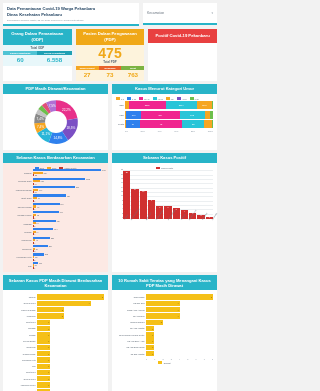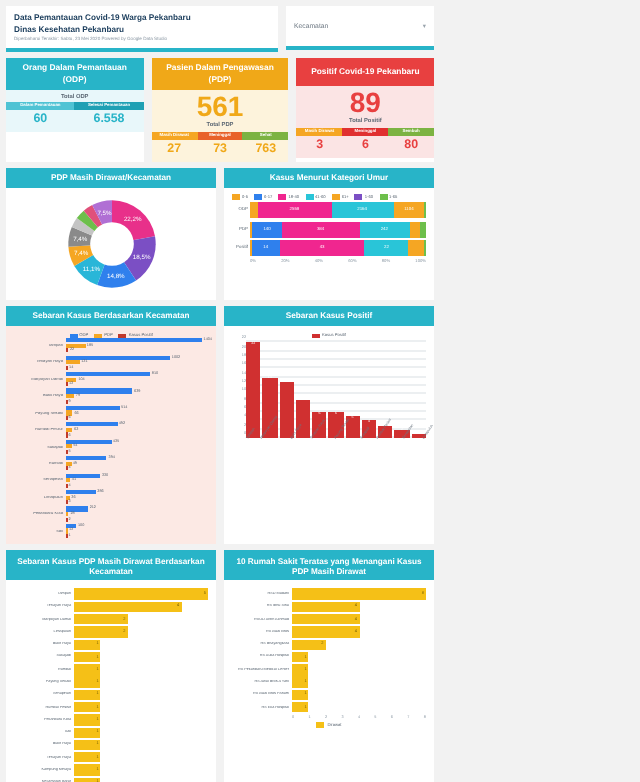--- a/index.html
+++ b/index.html
@@ -157,59 +157,41 @@
             <div class="kpi-cell-head" style="background:#1fa0b4">Selesai Pemantauan</div>
             <div class="kpi-cell-val">6.558</div>
           </div>
         </div>
       </div>
     </div>
 
     <div class="kpi pdp">
       <div class="kpi-head">Pasien Dalam Pengawasan (PDP)</div>
       <div class="kpi-body">
-        <div class="kpi-num">561</div>
+        <div class="kpi-num">475</div>
         <div class="kpi-cap">Total PDP</div>
         <div class="kpi-split">
           <div class="kpi-cell">
             <div class="kpi-cell-head" style="background:#f5a623">Masih Dirawat</div>
             <div class="kpi-cell-val">27</div>
           </div>
           <div class="kpi-cell">
             <div class="kpi-cell-head" style="background:#e8622a">Meninggal</div>
             <div class="kpi-cell-val">73</div>
           </div>
           <div class="kpi-cell">
             <div class="kpi-cell-head" style="background:#7cb342">Sehat</div>
             <div class="kpi-cell-val">763</div>
           </div>
         </div>
       </div>
     </div>
 
     <div class="kpi pos">
       <div class="kpi-head">Positif Covid-19 Pekanbaru</div>
-      <div class="kpi-body">
-        <div class="kpi-num">89</div>
-        <div class="kpi-cap">Total Positif</div>
-        <div class="kpi-split">
-          <div class="kpi-cell">
-            <div class="kpi-cell-head" style="background:#f5a623">Masih Dirawat</div>
-            <div class="kpi-cell-val">3</div>
-          </div>
-          <div class="kpi-cell">
-            <div class="kpi-cell-head" style="background:#e03030">Meninggal</div>
-            <div class="kpi-cell-val">6</div>
-          </div>
-          <div class="kpi-cell">
-            <div class="kpi-cell-head" style="background:#7cb342">Sembuh</div>
-            <div class="kpi-cell-val">80</div>
-          </div>
-        </div>
-      </div>
     </div>
   </div>
 
   <div class="row">
     <div class="panel">
       <div class="panel-title">PDP Masih Dirawat/Kecamatan</div>
       <div class="panel-body">
         <div class="donut-wrap">
           <svg viewBox="0 0 100 100" width="52" height="52">
             <g id="donut-slices">

